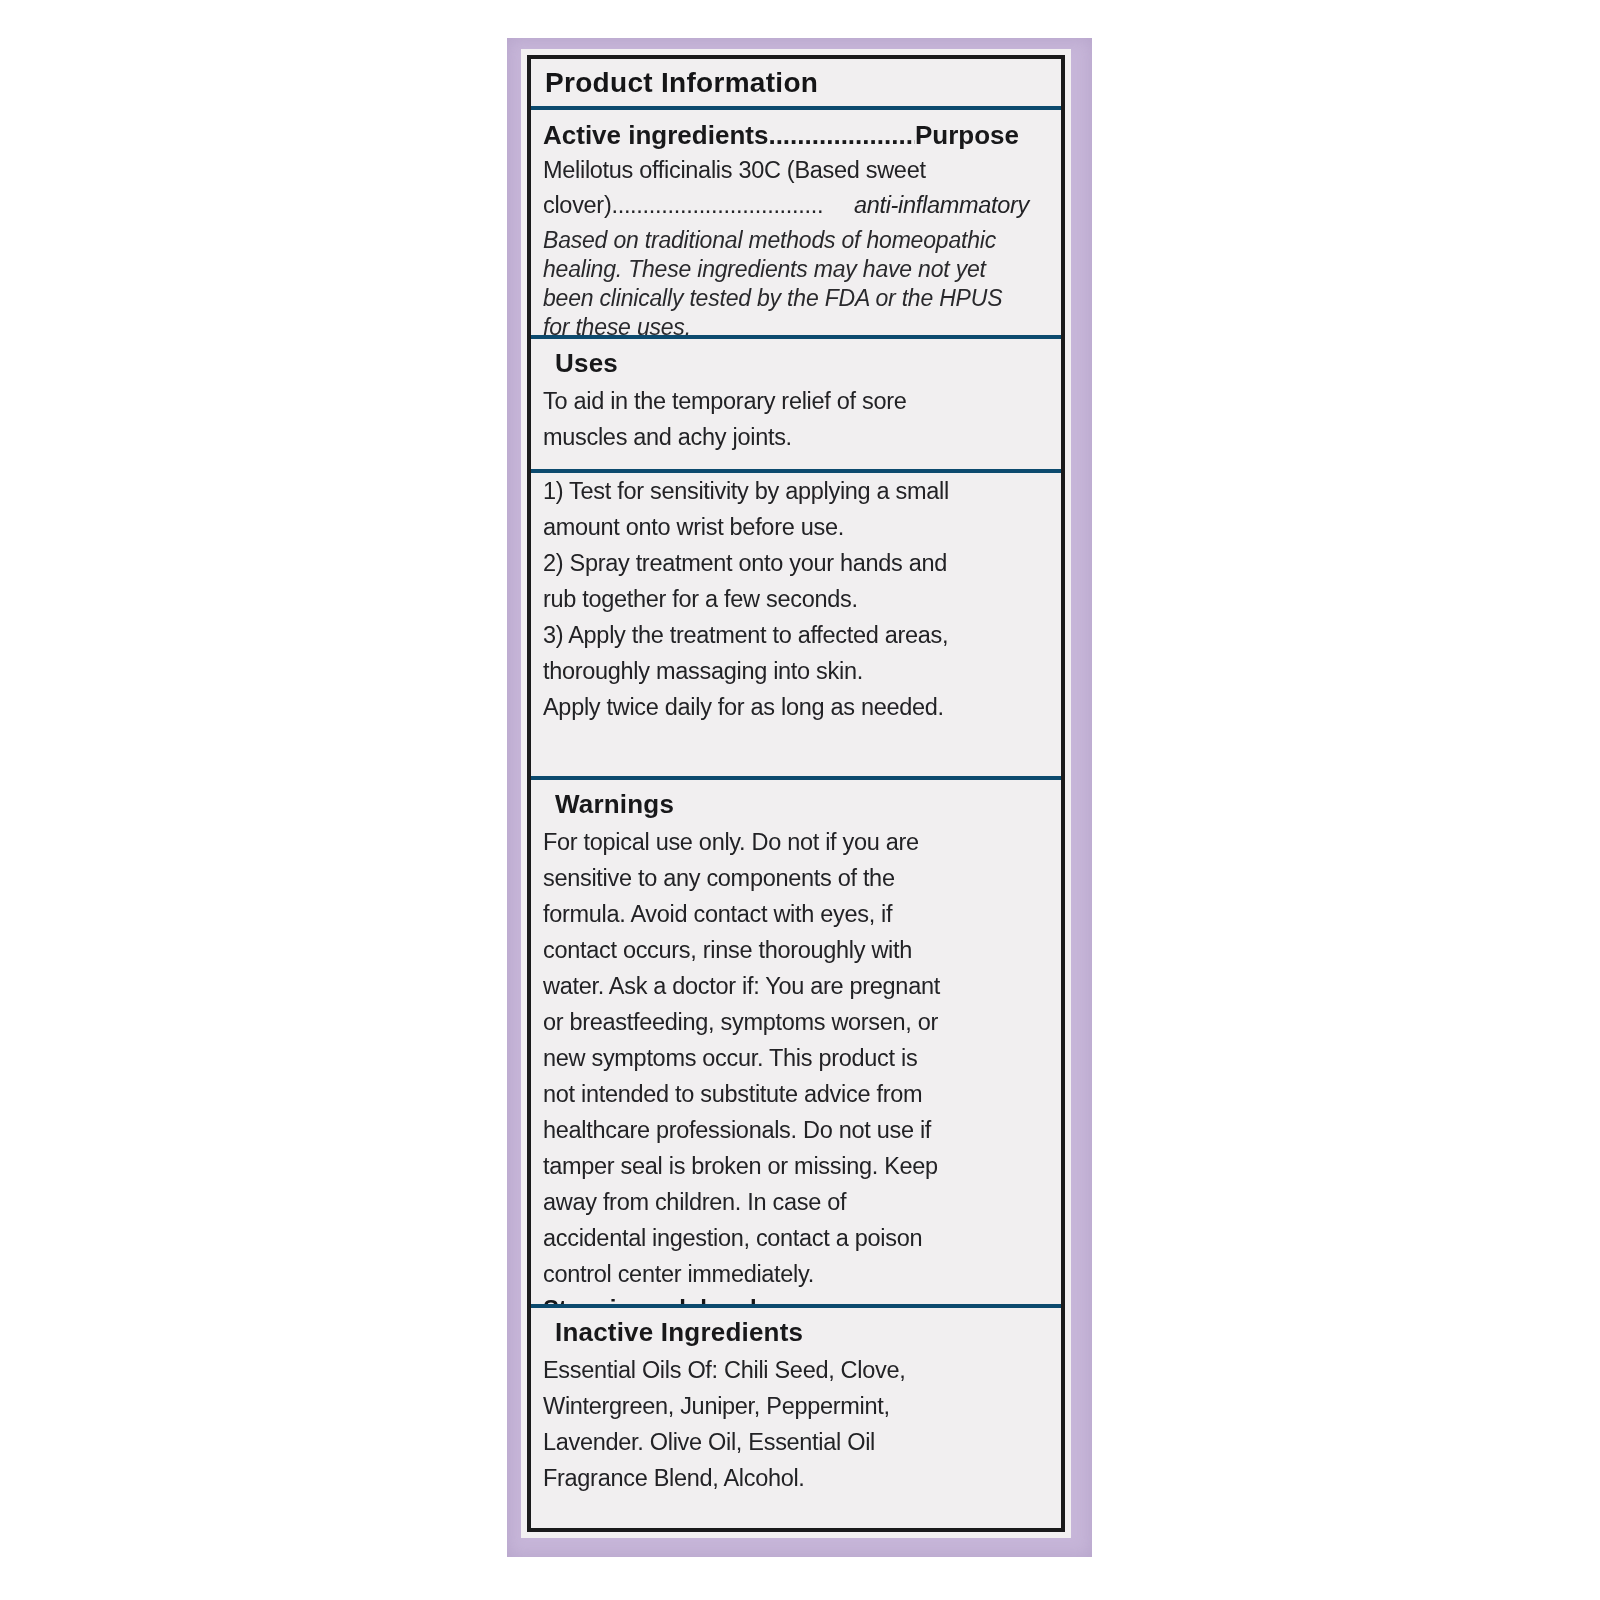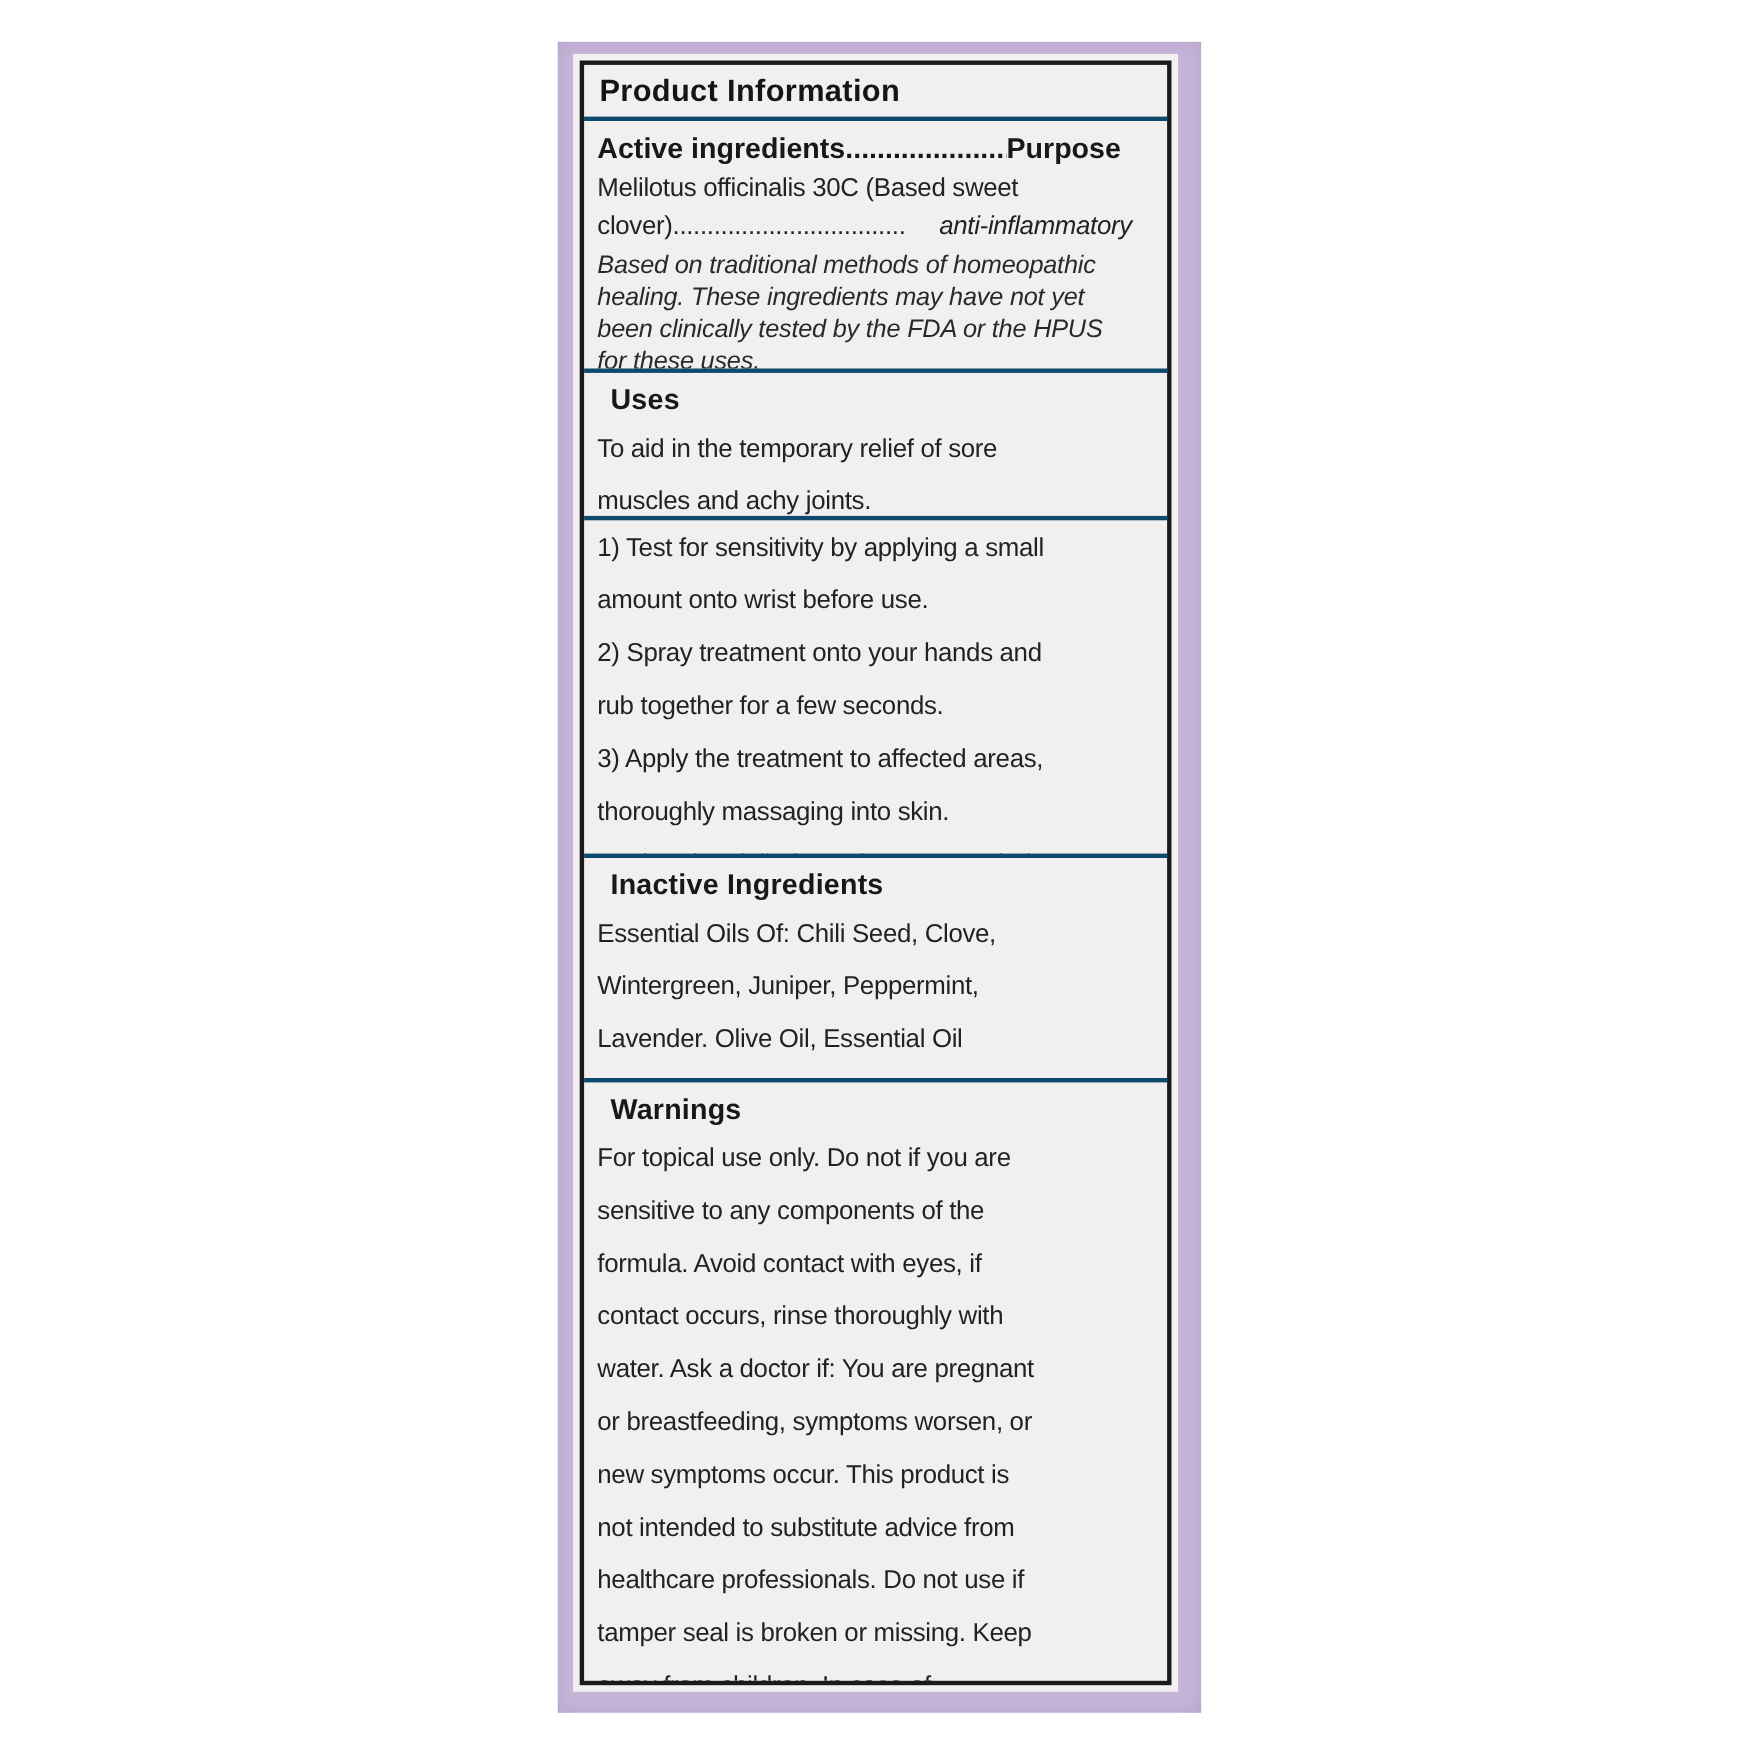--- a/index.html
+++ b/index.html
@@ -68,21 +68,21 @@
   }
   .h {
     font-size: 26px;
     font-weight: bold;
     letter-spacing: 0.2px;
     color: #18181a;
     margin: 9px 0 4px 12px;
   }
   .body {
     font-size: 23.5px;
-    line-height: 48px;
+    line-height: 36px;
     letter-spacing: -0.3px;
     color: #222225;
     white-space: pre-line;
   }
   .hrow {
     display: flex;
     align-items: baseline;
     margin: 10px 0 2px 0;
     padding-right: 30px;
     font-size: 26px;
@@ -167,42 +167,42 @@
         <div class="sec sec-directions">
           <div class="body">1) Test for sensitivity by applying a small
 amount onto wrist before use.
 2) Spray treatment onto your hands and
 rub together for a few seconds.
 3) Apply the treatment to affected areas,
 thoroughly massaging into skin.
 Apply twice daily for as long as needed.</div>
         </div>
 
-        <div class="sec sec-inactive">
-          <div class="h">Inactive Ingredients</div>
-          <div class="body">Essential Oils Of: Chili Seed, Clove,
-Wintergreen, Juniper,  Peppermint,
-Lavender. Olive Oil, Essential Oil
-Fragrance Blend, Alcohol.</div>
-        </div>
-
         <div class="sec sec-warnings">
           <div class="h">Warnings</div>
           <div class="body">For topical use only. Do not if you are
 sensitive to any components of the
 formula. Avoid contact with eyes, if
 contact occurs, rinse thoroughly with
 water. Ask a doctor if: You are pregnant
 or breastfeeding, symptoms worsen, or
 new symptoms occur. This product is
 not intended to substitute advice from
 healthcare professionals. Do not use if
 tamper seal is broken or missing. Keep
 away from children. In case of
 accidental ingestion, contact a poison
 control center immediately.</div>
           <div class="storage">Store in cool dry place.</div>
         </div>
 
+        <div class="sec sec-inactive">
+          <div class="h">Inactive Ingredients</div>
+          <div class="body">Essential Oils Of: Chili Seed, Clove,
+Wintergreen, Juniper,  Peppermint,
+Lavender. Olive Oil, Essential Oil
+Fragrance Blend, Alcohol.</div>
+        </div>
+
       </div>
     </div>
   </div>
 </div>
 
 </body></html>

